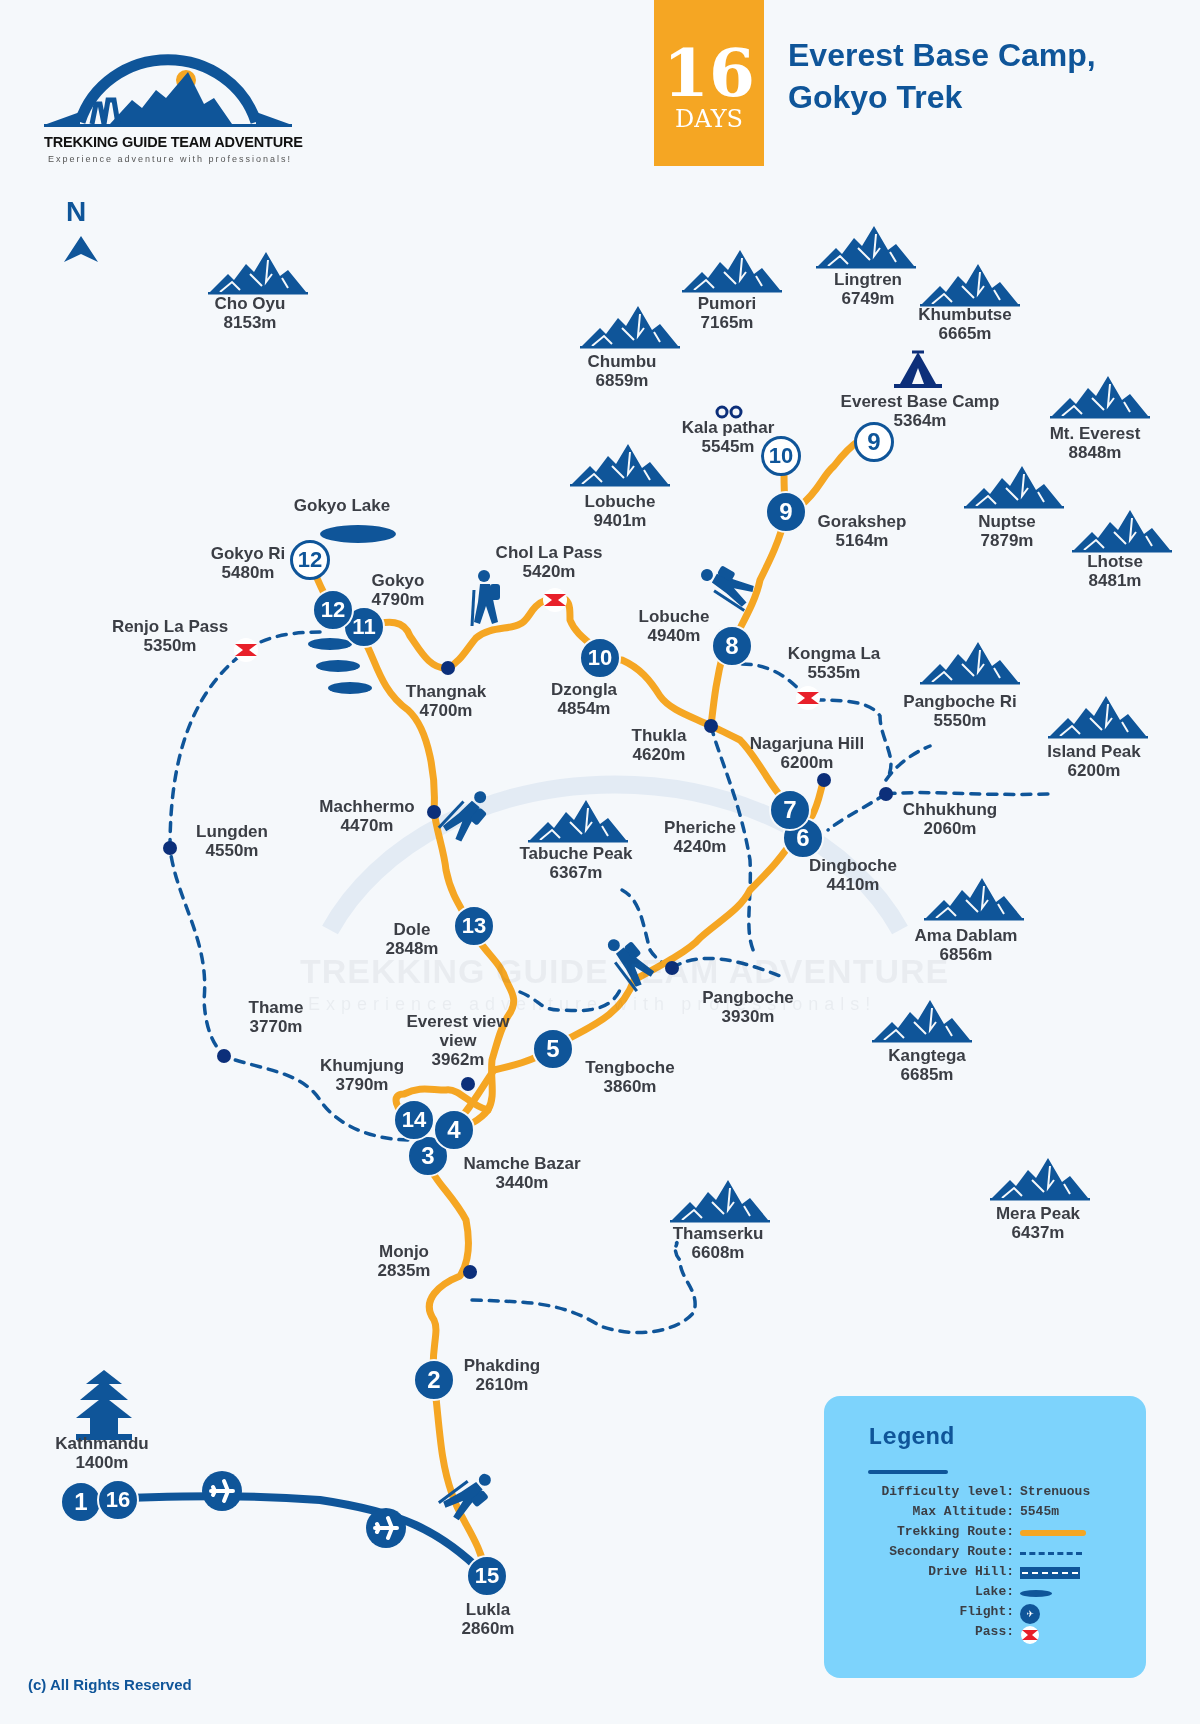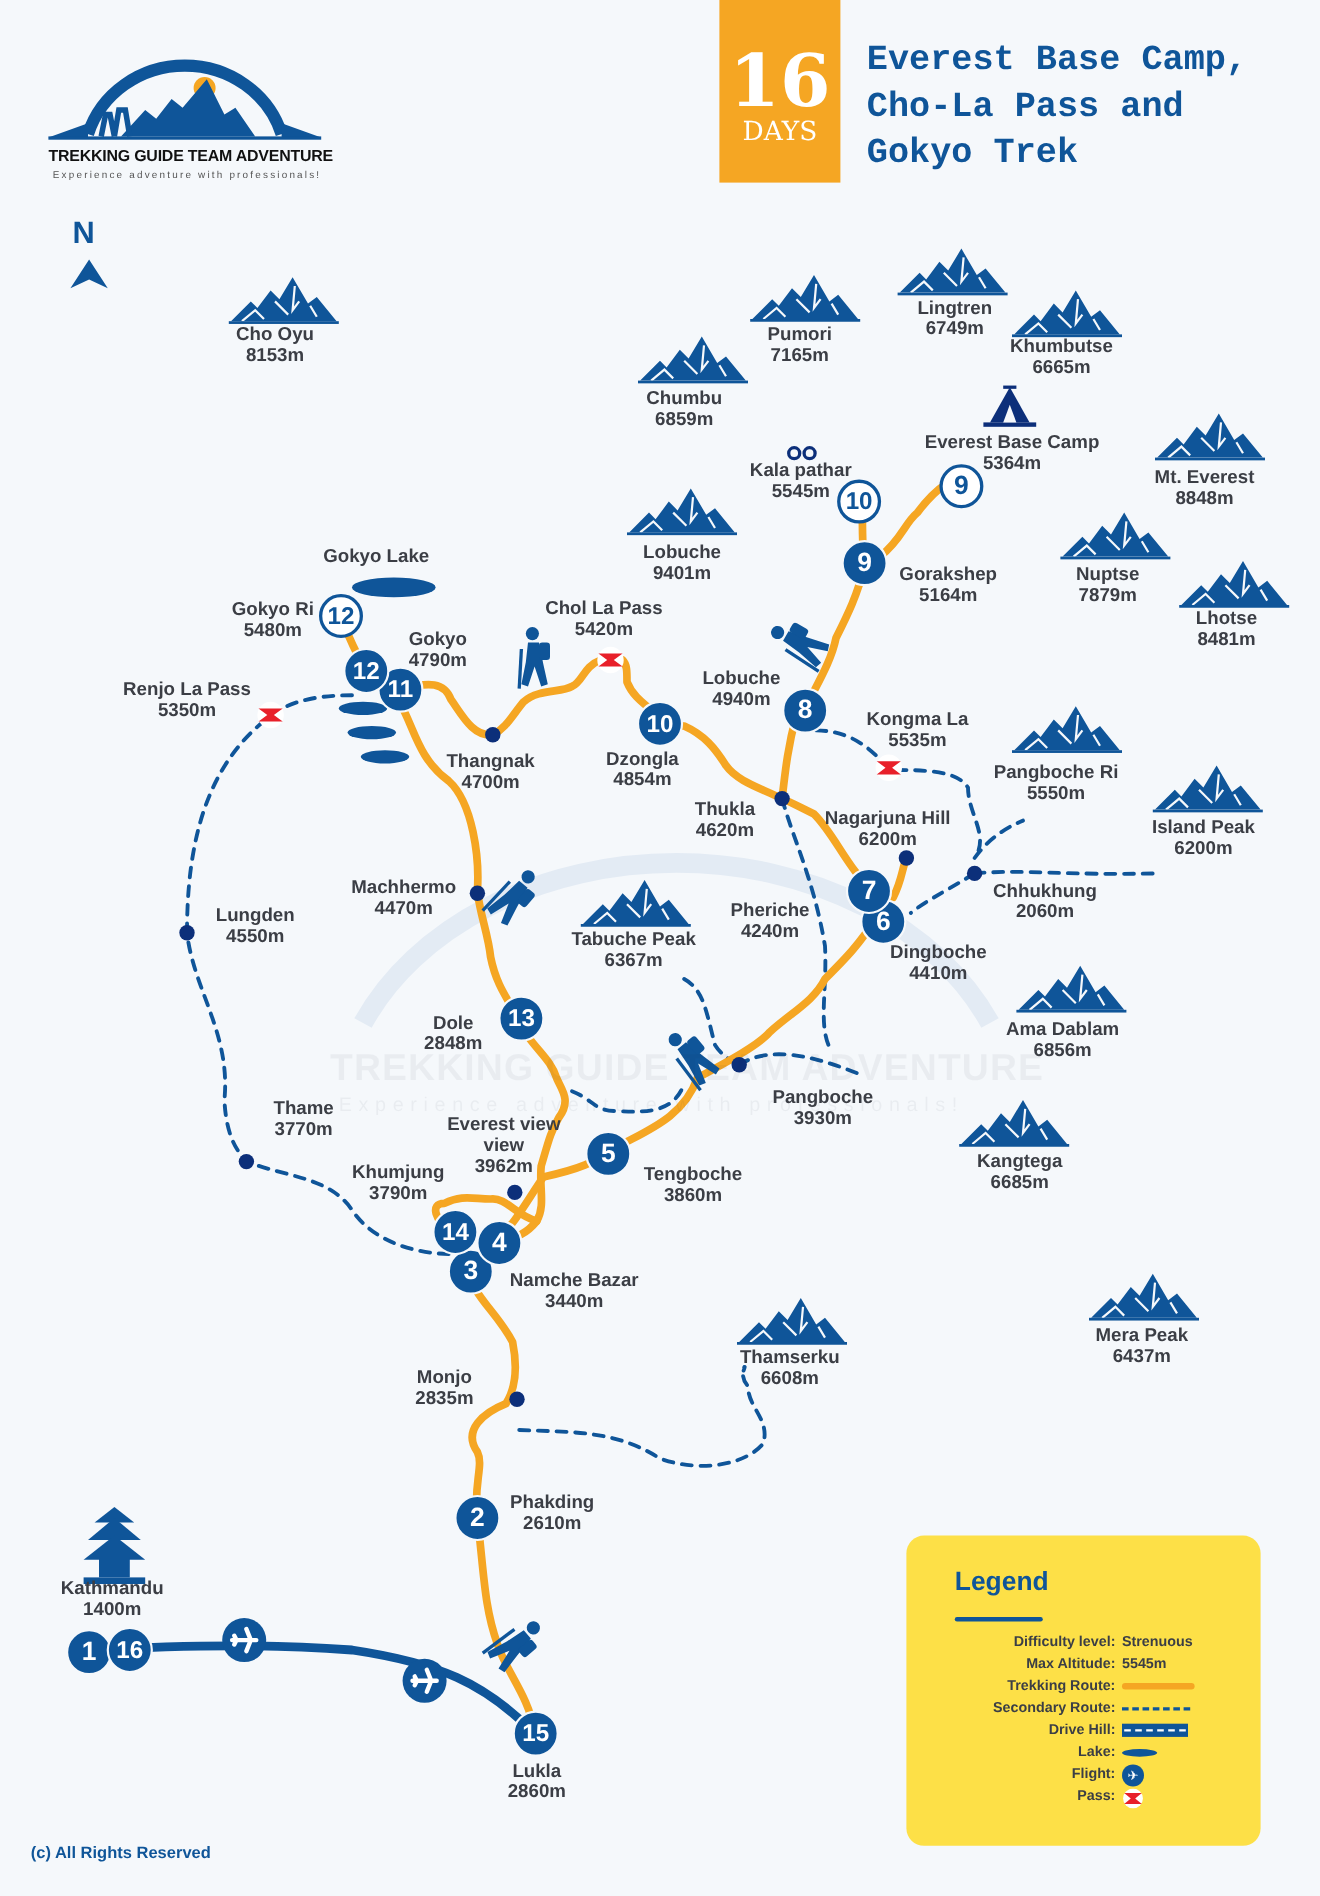--- a/index.html
+++ b/index.html
@@ -5,24 +5,24 @@
   html,body{margin:0;padding:0;}
   body{width:1200px;height:1724px;background:#f5f8fb;position:relative;overflow:hidden;font-family:"Liberation Sans","DejaVu Sans",sans-serif;color:#3a3d44;}
   #mapsvg{position:absolute;left:0;top:0;width:1200px;height:1724px;}
   .lbl{position:absolute;text-align:center;font-size:17px;line-height:19px;font-weight:600;color:#3b3e45;white-space:nowrap;transform:translateX(-50%);}
   .lbl span{display:block;}
   .logo-title{position:absolute;left:44px;top:134px;font-size:14.5px;font-weight:800;color:#111;letter-spacing:-0.2px;}
   .logo-sub{position:absolute;left:48px;top:154px;font-size:9px;color:#555;letter-spacing:2px;}
   .days-box{position:absolute;left:654px;top:0;width:110px;height:166px;background:#f5a623;color:#fff;text-align:center;font-family:"DejaVu Serif","Liberation Serif",serif;}
   .days-num{font-size:66px;font-weight:700;line-height:66px;margin-top:40px;}
   .days-lbl{font-size:24px;line-height:26px;}
-  .title{position:absolute;left:788px;top:34px;font-family:Liberation Mono, monospace;font-size:32px;line-height:42px;font-weight:700;color:#0f5599;}
+  .title{position:absolute;left:788px;top:34px;font-family:Liberation Sans, sans-serif;font-size:32px;line-height:42px;font-weight:700;color:#0f5599;}
   .title span{display:block;}
   .north{position:absolute;left:66px;top:196px;font-size:28px;font-weight:700;color:#0f5599;}
-  .legend{position:absolute;left:824px;top:1396px;width:322px;height:282px;background:#fde047;border-radius:16px;}
+  .legend{position:absolute;left:824px;top:1396px;width:322px;height:282px;background:#7dd3fc;border-radius:16px;font-family:Liberation Mono, monospace;}
   .legend-title{position:absolute;left:44px;top:28px;font-size:24px;font-weight:700;color:#0f5599;}
   .legend-rule{position:absolute;left:44px;top:74px;width:80px;height:4px;border-radius:2px;background:#0f5599;}
   .legend-row{position:absolute;left:0;width:322px;height:20px;font-size:13px;font-weight:700;color:#3b3e45;}
   .legend-row .k{position:absolute;right:132px;text-align:center;white-space:nowrap;margin-left:28px;}
   .legend-row .v{position:absolute;left:196px;white-space:nowrap;}
   .copyright{position:absolute;left:28px;top:1676px;font-size:15px;font-weight:700;color:#0f5599;}
   .watermark{position:absolute;left:300px;top:952px;font-size:34px;font-weight:900;color:#1a2a44;opacity:0.05;letter-spacing:1px;white-space:nowrap;}
   .watermark2{position:absolute;left:308px;top:994px;font-size:18px;color:#1a2a44;opacity:0.05;letter-spacing:6px;white-space:nowrap;}
   .badge{position:absolute;width:38px;height:38px;border-radius:50%;background:#0f5599;color:#fff;font-weight:700;font-size:24px;line-height:38px;text-align:center;transform:translate(-50%,-50%);border:2px solid #f5f8fb;}
   .badge.outline{background:#fff;color:#0f5599;border:3px solid #0f5599;width:34px;height:34px;line-height:34px;}
@@ -202,21 +202,20 @@
 
 <div class="logo-title">TREKKING GUIDE TEAM ADVENTURE</div>
 <div class="logo-sub">Experience adventure with professionals!</div>
 
 <div class="days-box">
   <div class="days-num">16</div>
   <div class="days-lbl">DAYS</div>
 </div>
 <div class="title">
   <span>Everest Base Camp,</span>
-  <span>Cho-La Pass and</span>
   <span>Gokyo Trek</span>
 </div>
 <div class="north">N</div>
 
 <div class="watermark">TREKKING GUIDE TEAM ADVENTURE</div>
 <div class="watermark2">Experience adventure with professionals!</div>
 
 <div class="lbl" style="left:250px;top:294px">
     <span>Cho Oyu</span>
     <span>8153m</span>

